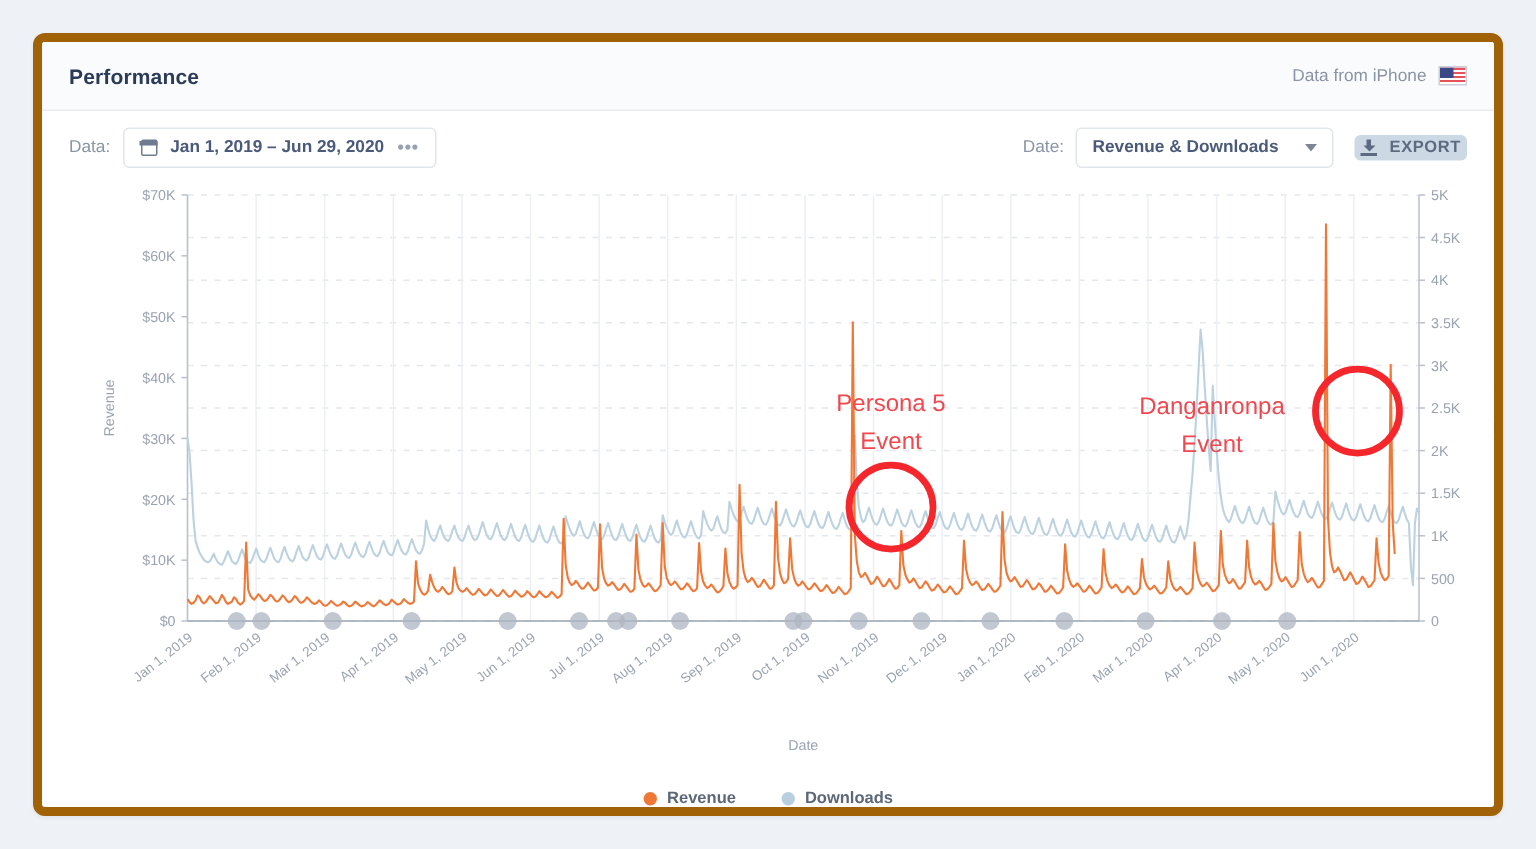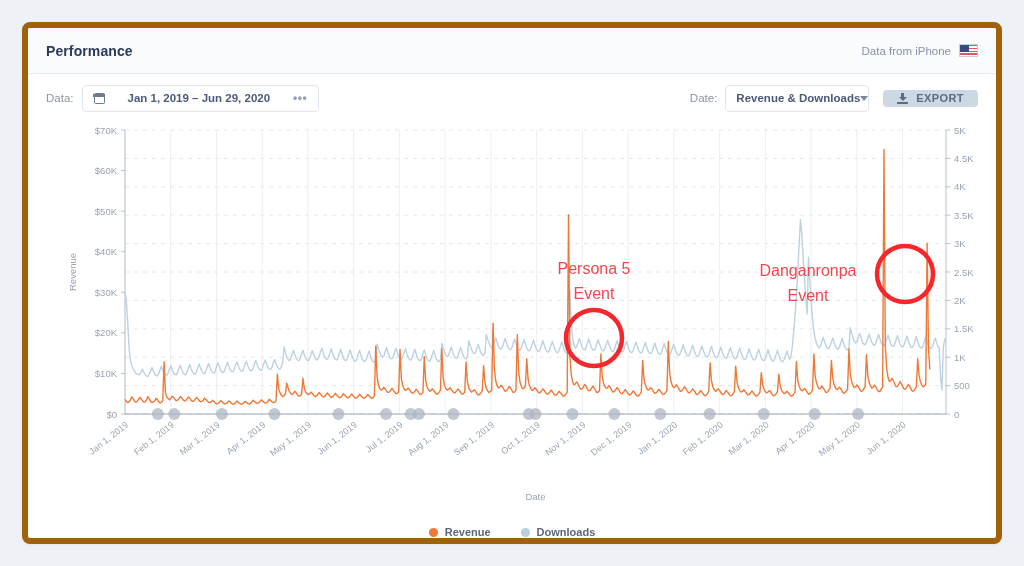--- a/index.html
+++ b/index.html
@@ -88,21 +88,21 @@
     align-items: center;
   }
   .tb-label {
     font-size: 11.5px;
     color: #8a94a6;
     margin-right: 8px;
   }
   .date-picker {
     display: flex;
     align-items: center;
-    gap: 23px;
+    gap: 9px;
     height: 27px;
     padding: 0 11px;
     border: 1px solid #e1e6ed;
     border-radius: 4px;
     background: #fff;
     cursor: pointer;
   }
   .cal-icon {
     width: 11px; height: 11px;
     border: 1.6px solid #6f7b91;
@@ -126,21 +126,21 @@
     font-size: 12px;
     color: #97a1b3;
     letter-spacing: 0.5px;
     line-height: 8px;
     font-weight: bold;
   }
   .select-box {
     display: flex;
     align-items: center;
     justify-content: space-between;
-    width: 144px;
+    width: 172px;
     height: 27px;
     padding: 0 10px;
     border: 1px solid #e1e6ed;
     border-radius: 4px;
     background: #fff;
     cursor: pointer;
     margin-right: 14px;
   }
   .select-value {
     font-size: 11.5px;
@@ -152,21 +152,21 @@
     width: 0; height: 0;
     border-left: 4px solid transparent;
     border-right: 4px solid transparent;
     border-top: 5px solid #7b8798;
   }
   .export-btn {
     display: flex;
     align-items: center;
     gap: 8px;
     height: 17px;
-    padding: 0 14px;
+    padding: 0 4px;
     background: #ccd8e4;
     border: none;
     border-radius: 4px;
     cursor: pointer;
     text-align: center;
   }
   .export-label {
     font-size: 11px;
     font-weight: bold;
     color: #5c6b82;

